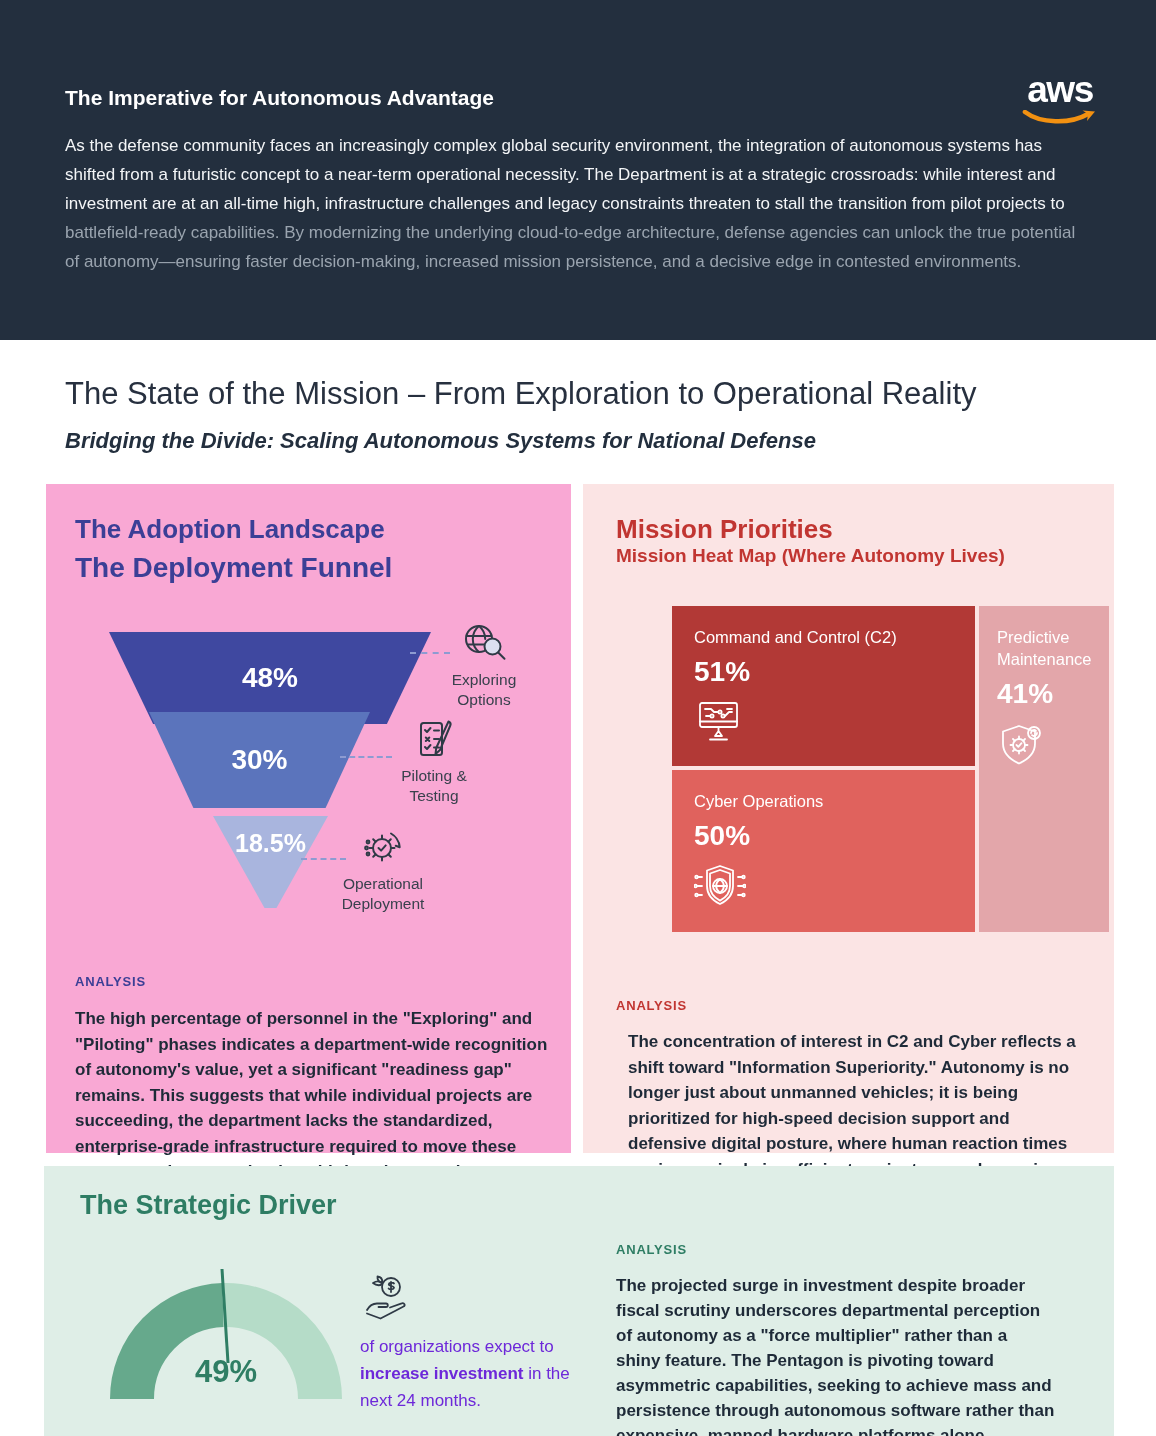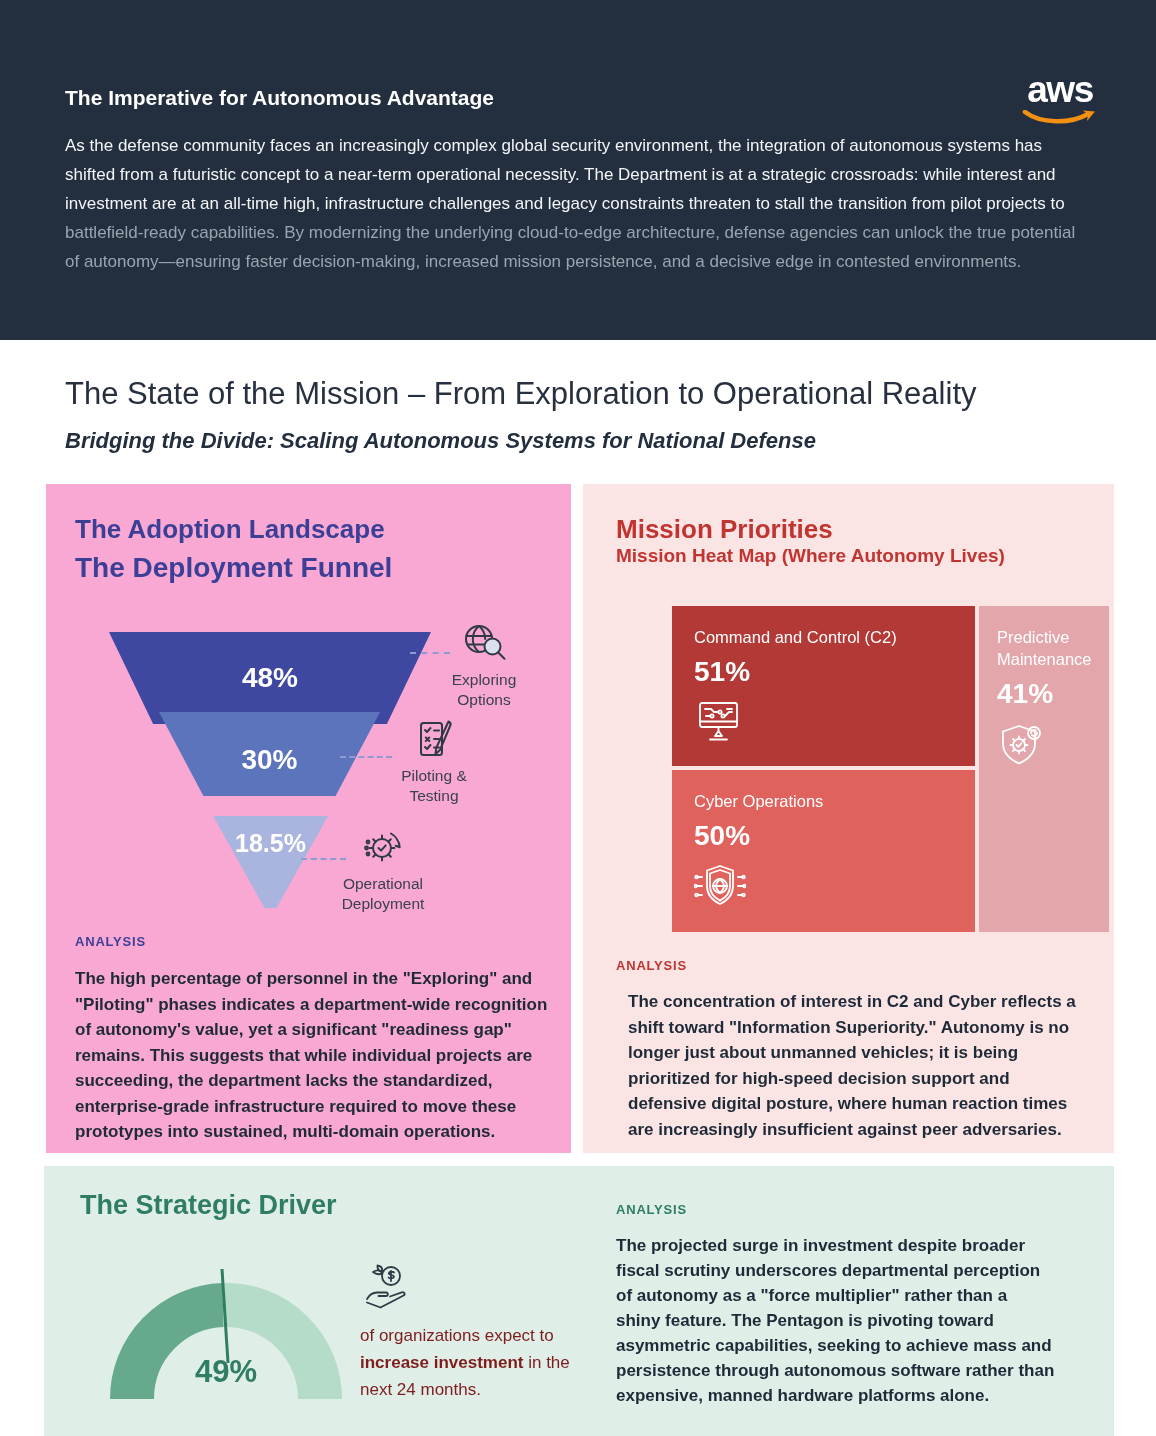--- a/index.html
+++ b/index.html
@@ -31,37 +31,37 @@
   .card-adoption h2 { color:#3b3f96; font-size:26px; font-weight:700; }
   .card-adoption h3 { color:#3b3f96; font-size:28px; font-weight:700; margin-top:7px; }
   .card-mission .card-head { padding-left:33px; }
   .card-mission h2 { color:#c13531; font-size:26px; font-weight:700; }
   .card-mission h3 { color:#c13531; font-size:19px; font-weight:700; margin-top:0; }
 
   
   .seg { position:absolute; color:#ffffff; font-weight:700; text-align:center; }
   .seg-1 { left:63px;  top:148px; width:322px; height:92px; background:#3f48a0;
            clip-path:polygon(0 0,100% 0,86.3% 100%,13.7% 100%); font-size:28px; line-height:92px; }
-  .seg-2 { left:113px; top:228px; width:221px; height:84px; background:#5b74bc;
+  .seg-2 { left:103px; top:228px; width:221px; height:96px; background:#5b74bc;
            clip-path:polygon(0 0,100% 0,79.9% 100%,20.1% 100%); font-size:28px; line-height:96px; }
   .seg-3 { left:167px; top:332px; width:115px; height:92px; background:#a9b5de;
            clip-path:polygon(0 0,100% 0,55.2% 100%,44.8% 100%); font-size:25px; line-height:25px; padding-top:15px; }
   .dash { position:absolute; border-top:2px dashed #8d9bd1; }
   .dash-1 { left:364px; top:168px; width:40px; }
   .dash-2 { left:294px; top:272px; width:52px; }
   .dash-3 { left:255px; top:374px; width:45px; }
   .fgroup { position:absolute; width:104px; text-align:center; color:#39414d; }
   .fgroup .flabel { font-size:15.5px; line-height:20px; margin-top:4px; }
   .fgroup-1 { left:386px; top:134px; }
   .fgroup-2 { left:336px; top:232px; }
   .fgroup-3 { left:285px; top:340px; }
   .fgroup svg { display:block; margin:0 auto; }
 
   
-  .analysis-label { font-size:13px; font-weight:700; letter-spacing:.8px; }
+  .analysis-label { font-size:13px; font-weight:700; letter-spacing:.8px;margin-top:40px; }
   .analysis-text  { font-size:17px; font-weight:700; color:#1e2a38; line-height:25.5px; }
   .card-adoption .analysis { position:absolute; left:29px; right:22px; top:450px; }
   .card-adoption .analysis-label { color:#3b3f96; }
   .card-adoption .analysis-text { margin-top:17px; }
   .card-mission .analysis { position:absolute; left:33px; right:36px; top:474px; }
   .card-mission .analysis-label { color:#c13531; }
   .card-mission .analysis-text { margin-top:16px;margin-left:12px; }
 
   
   .heatmap { position:absolute; left:45px; top:122px; width:430px; height:323px;
@@ -73,21 +73,21 @@
   .tile .tname { font-size:16.5px; line-height:22px; }
   .tile .tvalue { font-size:28px; font-weight:700; margin-top:8px; }
   .tile svg { display:block; margin-top:10px; }
 
   
   .card-driver { position:relative; margin:13px 42px 0 44px; width:1070px; height:283px; background:#dfeee7; }
   .card-driver h2 { position:absolute; left:36px; top:24px; color:#2e7d64; font-size:27px; font-weight:700; }
   .gauge-wrap { position:absolute; left:66px; top:100px; width:232px; height:135px; }
   .gauge-value { position:absolute; left:122px; top:188px; width:120px; text-align:center;
                  color:#2f7e64; font-size:31px; font-weight:700; }
-  .stat { position:absolute; left:316px; top:95px; width:218px; color:#7f1d1d; }
+  .stat { position:absolute; left:316px; top:106px; width:218px; color:#6d28d9; }
   .stat svg { display:block; }
   .stat .stat-text { margin-top:9px; font-size:17px; line-height:27px; }
   .stat .stat-text b { font-weight:700; }
   .card-driver .analysis { position:absolute; left:572px; top:36px; width:440px; }
   .card-driver .analysis-label { color:#2e7d64; }
   .card-driver .analysis-text { margin-top:16px; line-height:25px; }
 
   .icon-dark { stroke:#2f3a46; fill:none; stroke-width:2; stroke-linecap:round; stroke-linejoin:round; }
   .icon-white { stroke:#ffffff; fill:none; stroke-width:1.8; stroke-linecap:round; stroke-linejoin:round; }
 </style>

